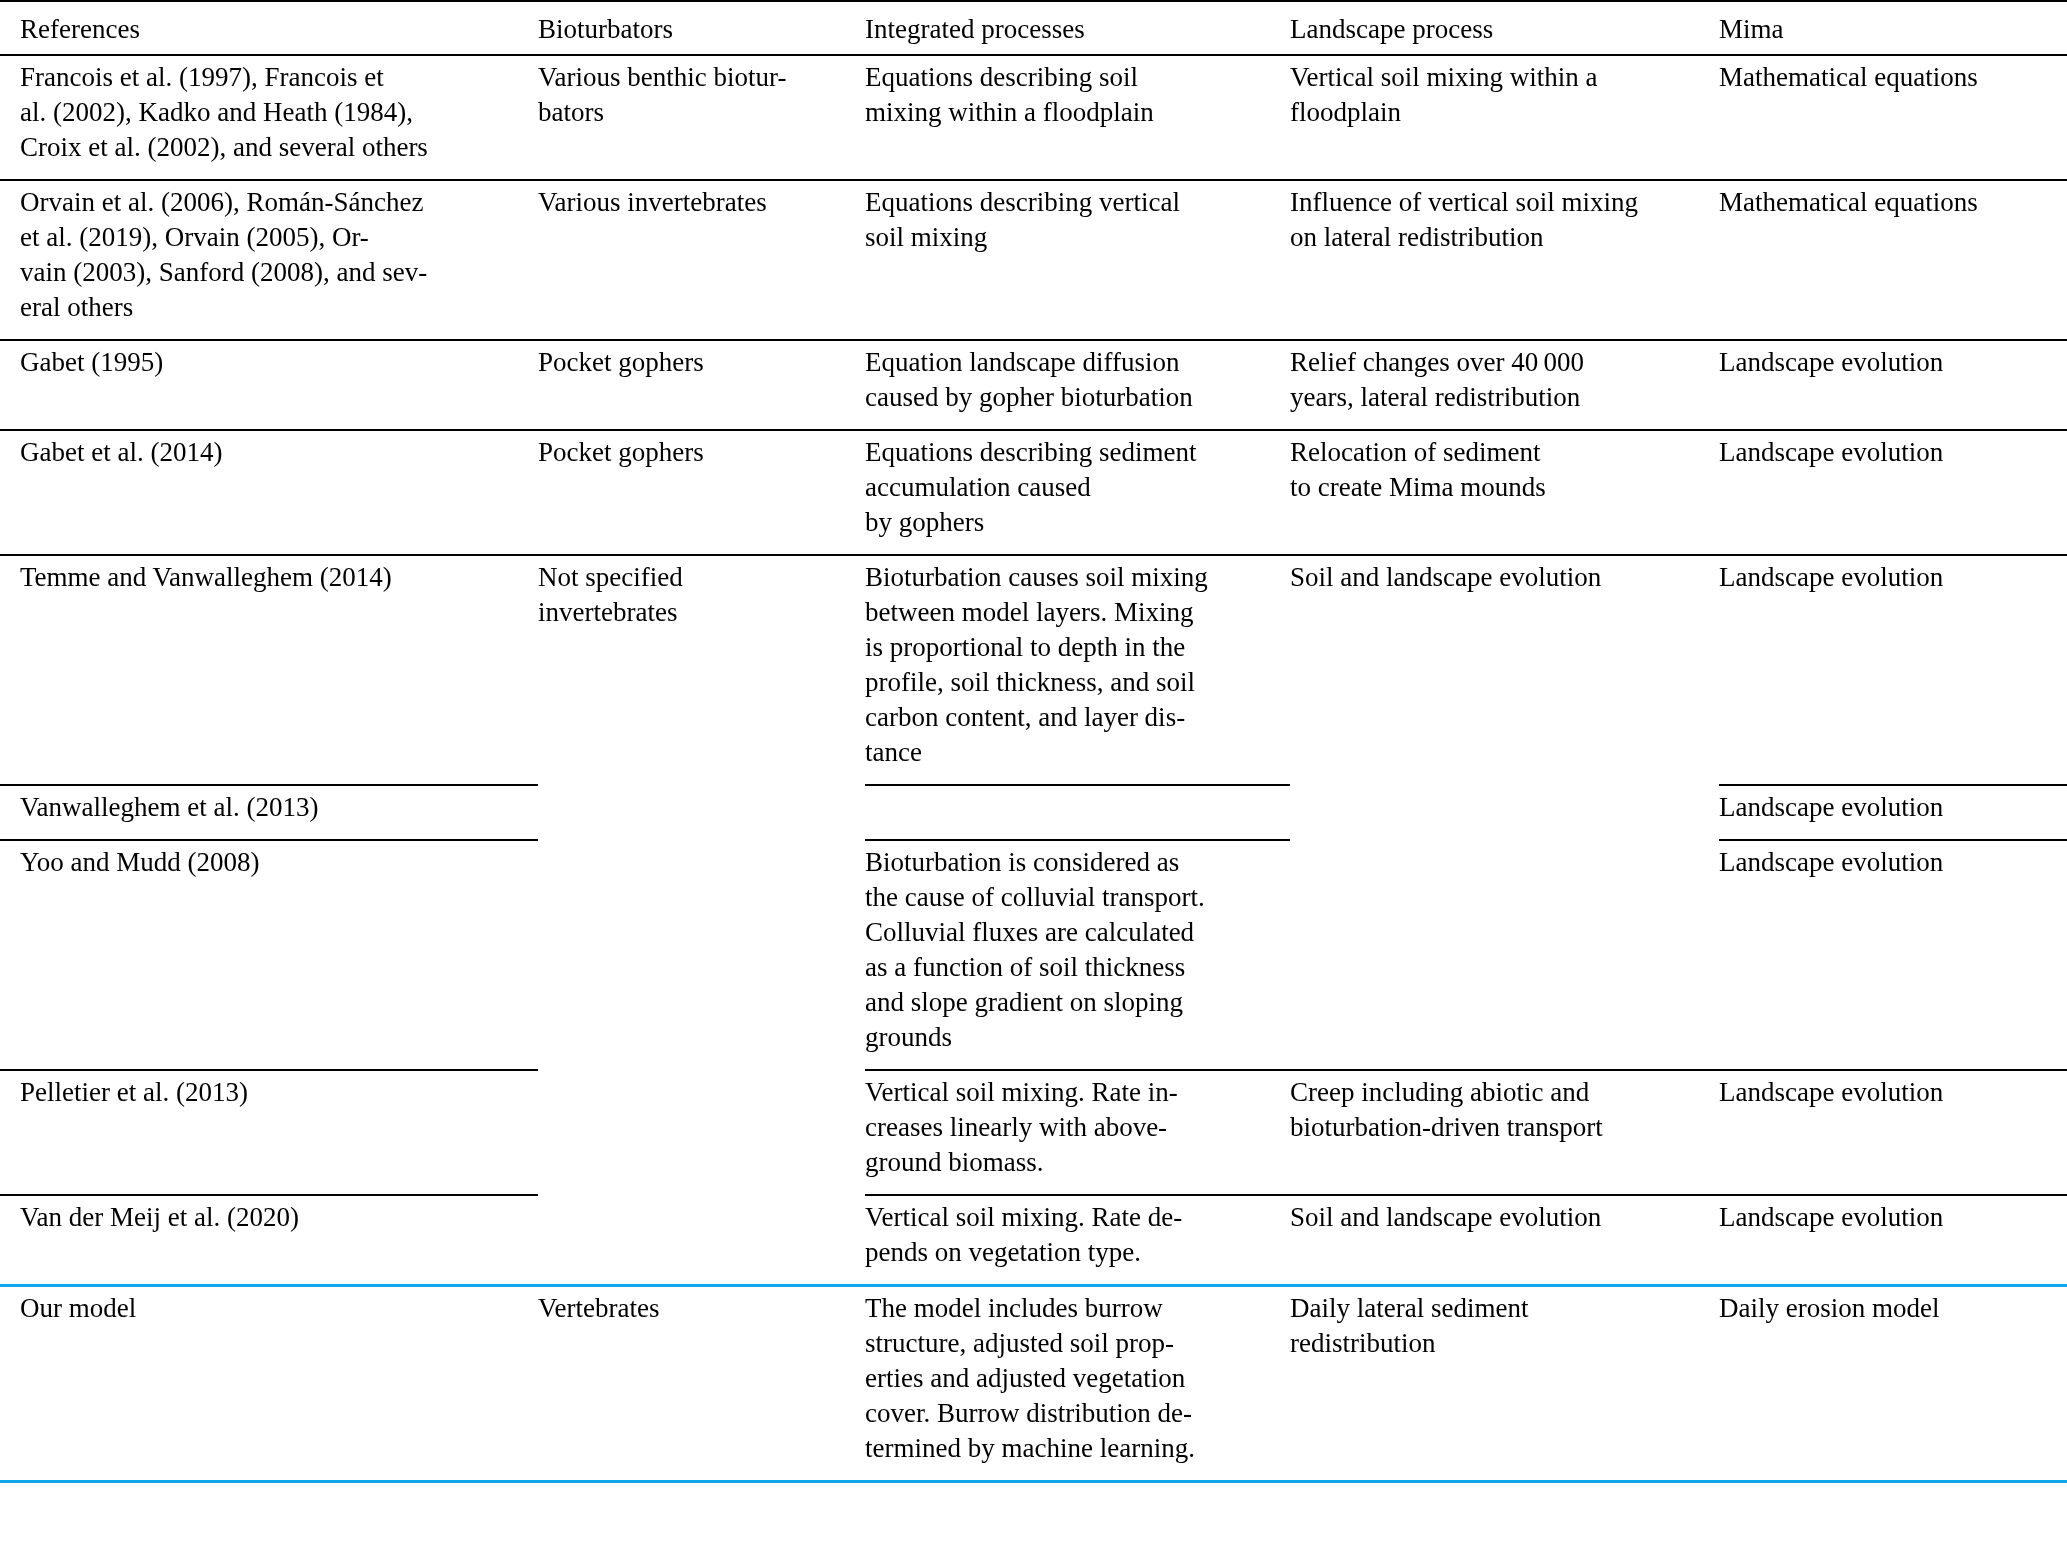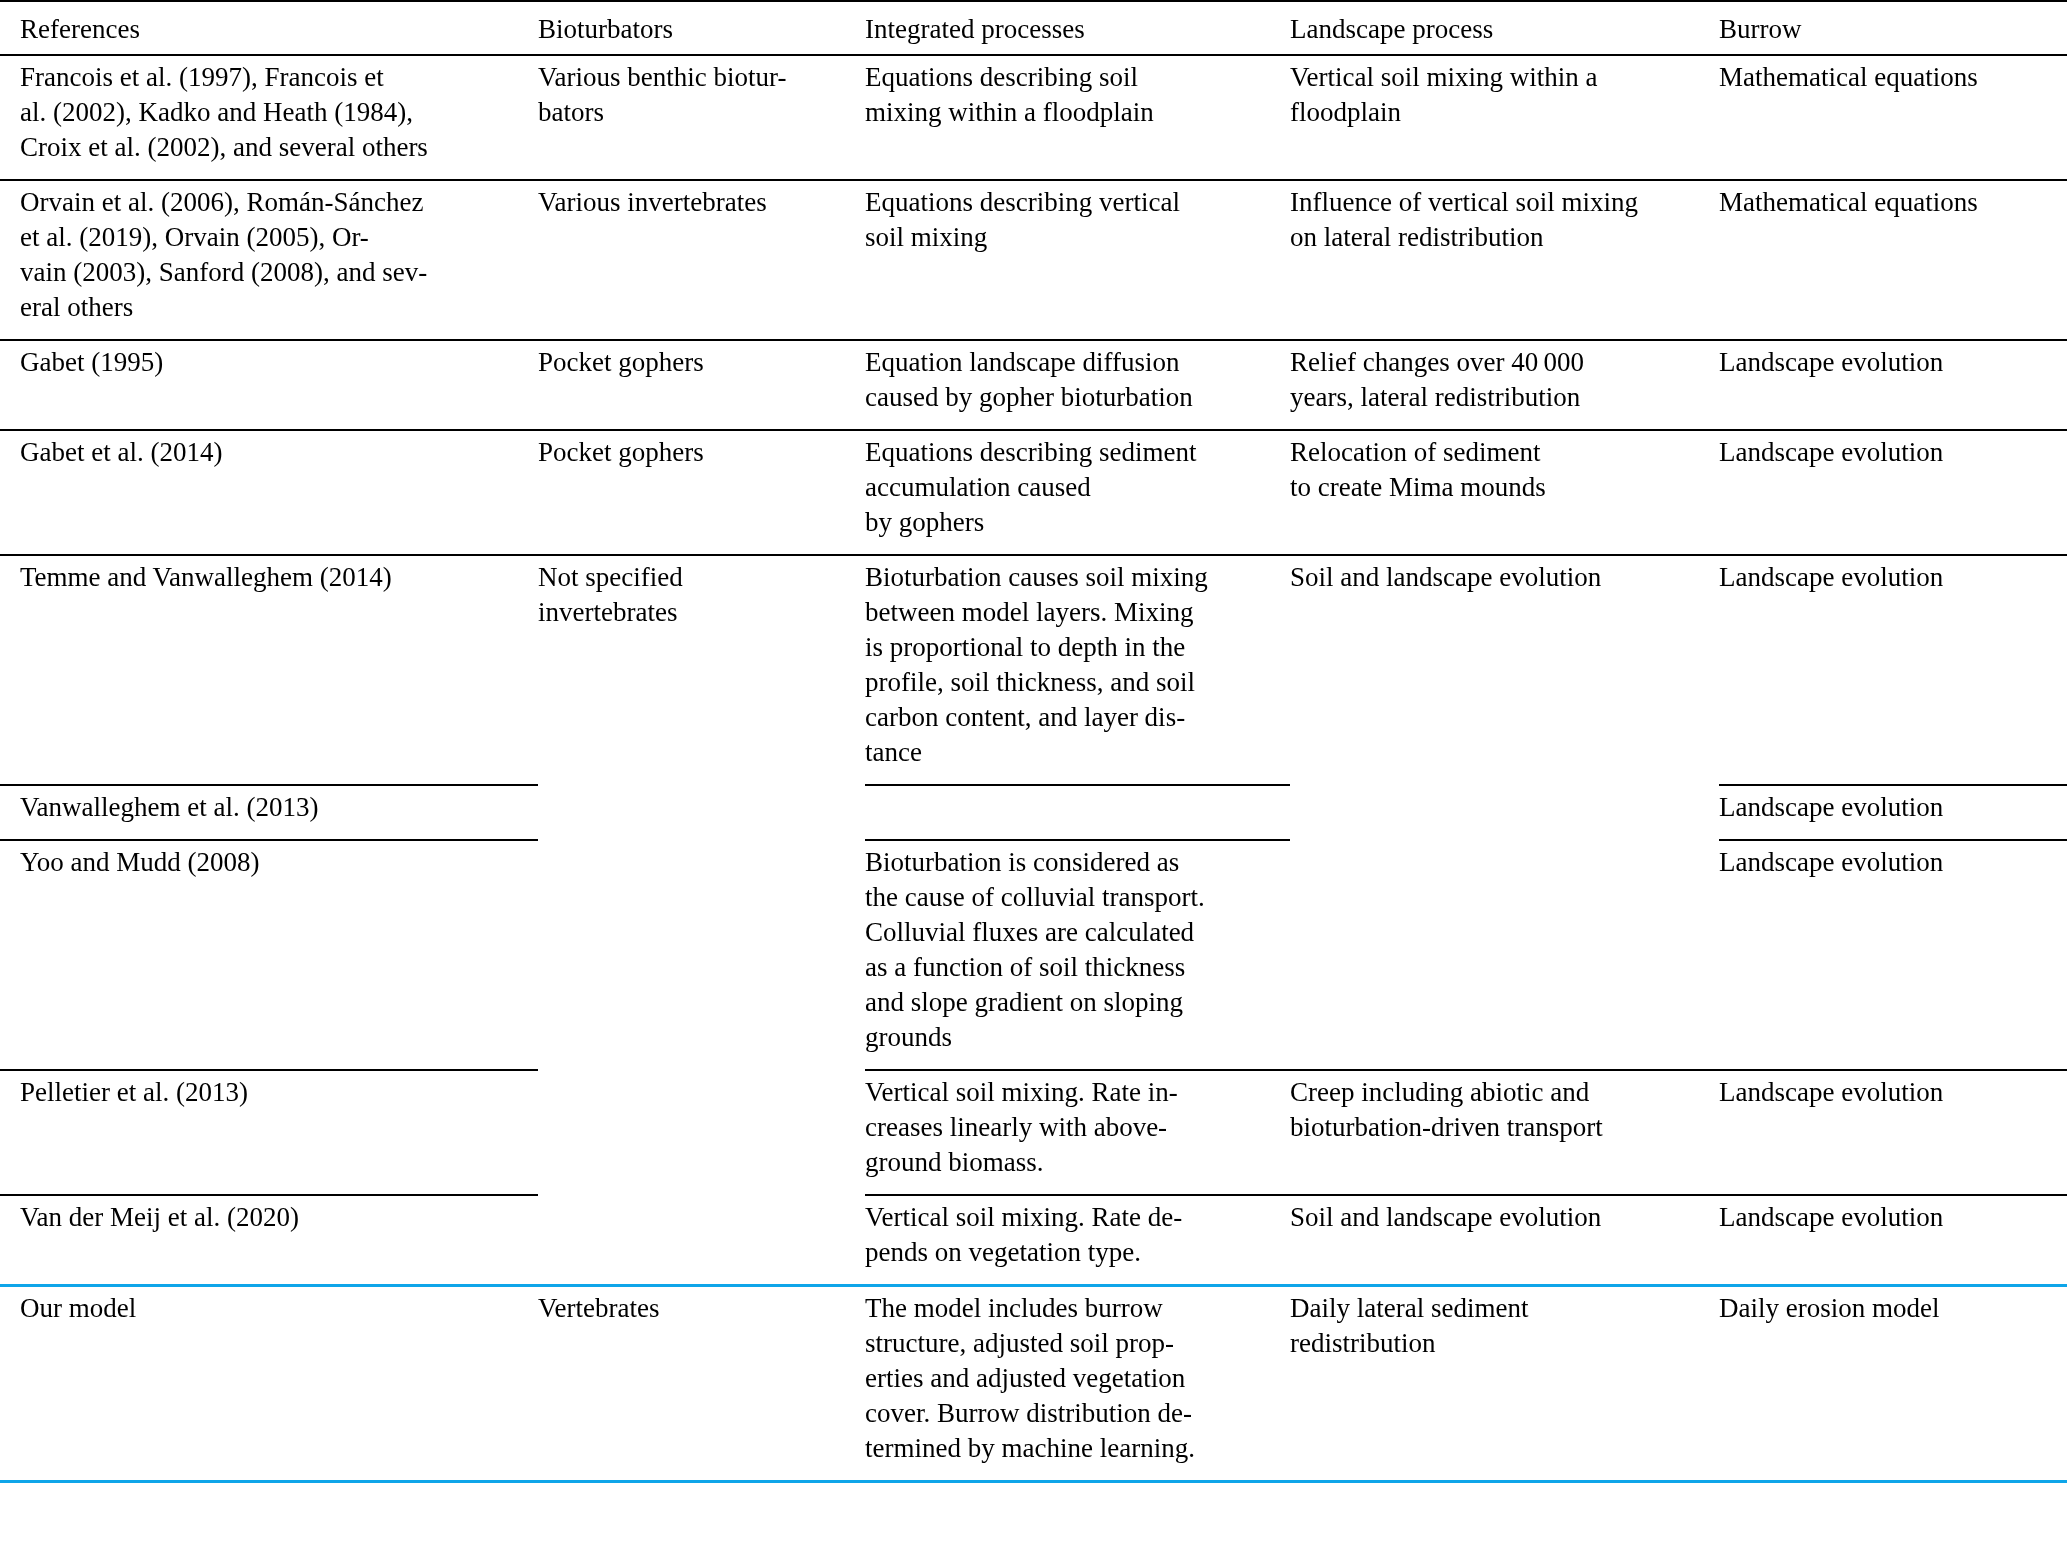--- a/index.html
+++ b/index.html
@@ -50,21 +50,21 @@
       <col style="width:425px">
       <col style="width:429px">
       <col style="width:348px">
     </colgroup>
     <thead>
       <tr>
         <th class="c1">References</th>
         <th>Bioturbators</th>
         <th>Integrated processes</th>
         <th>Landscape process</th>
-        <th>Burrow</th>
+        <th>Mima</th>
       </tr>
     </thead>
     <tbody>
       <tr>
         <td class="c1 bb">Francois et al. (1997), Francois et
 al. (2002), Kadko and Heath (1984),
 Croix et al. (2002), and several others</td>
         <td class="bb">Various benthic biotur-
 bators</td>
         <td class="bb">Equations describing soil

